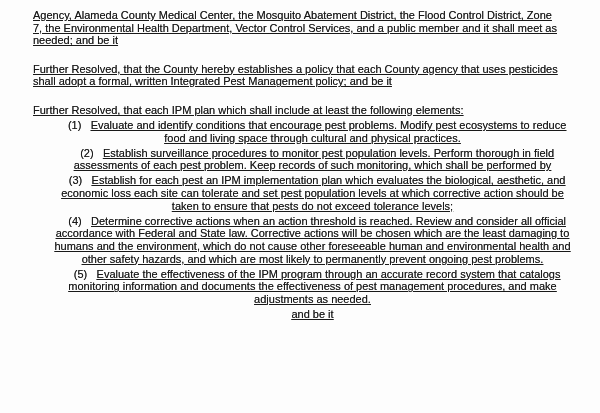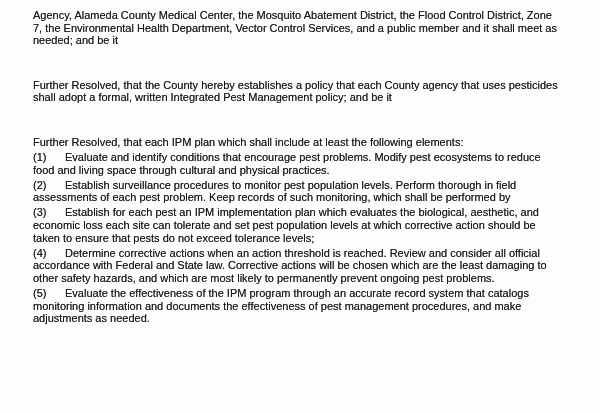--- a/index.html
+++ b/index.html
@@ -15,26 +15,27 @@
     font-family: "Liberation Sans", sans-serif;
     font-size: 11px;
     color: #191919;
     
     text-shadow: 0 0 0.6px rgba(25, 25, 25, 0.7);
   }
   .doc {
     padding: 9px 8px 0 33px;
   }
   .block { margin: 0; }
-  .block.paragraph { margin-top: 32px; }
+  .block.paragraph { margin-top: 16px; }
   .block.paragraph:first-child { margin-top: 0; }
-  .block.list_item { margin-top: 2.5px; }
+  .block.list_item { margin-top: 2.5px; text-align: center; }
   .line {
     line-height: 12.6px;
     white-space: nowrap;
+    text-decoration: underline;
   }
   .num {
     display: inline-block;
     width: 32px;
   }
 </style>
 </head>
 <body>
 
 <div class="page" style="background: rgb(253, 253, 253); color: rgb(25, 25, 25);">
@@ -60,23 +61,25 @@
         <div class="line">assessments of each pest problem. Keep records of such monitoring, which shall be performed by</div>
       </div>
       <div class="block list_item">
         <div class="line"><span class="num">(3)</span><span>Establish for each pest an IPM implementation plan which evaluates the biological, aesthetic, and</span></div>
         <div class="line">economic loss each site can tolerate and set pest population levels at which corrective action should be</div>
         <div class="line">taken to ensure that pests do not exceed tolerance levels;</div>
       </div>
       <div class="block list_item">
         <div class="line"><span class="num">(4)</span><span>Determine corrective actions when an action threshold is reached. Review and consider all official</span></div>
         <div class="line">accordance with Federal and State law. Corrective actions will be chosen which are the least damaging to</div>
+        <div class="line">humans and the environment, which do not cause other foreseeable human and environmental health and</div>
         <div class="line">other safety hazards, and which are most likely to permanently prevent ongoing pest problems.</div>
       </div>
       <div class="block list_item">
         <div class="line"><span class="num">(5)</span><span>Evaluate the effectiveness of the IPM program through an accurate record system that catalogs</span></div>
         <div class="line">monitoring information and documents the effectiveness of pest management procedures, and make</div>
         <div class="line">adjustments as needed.</div>
       </div>
       <div class="block list_item">
+        <div class="line">and be it</div>
       </div>
     </div>
 </div>
 
 </body></html>

